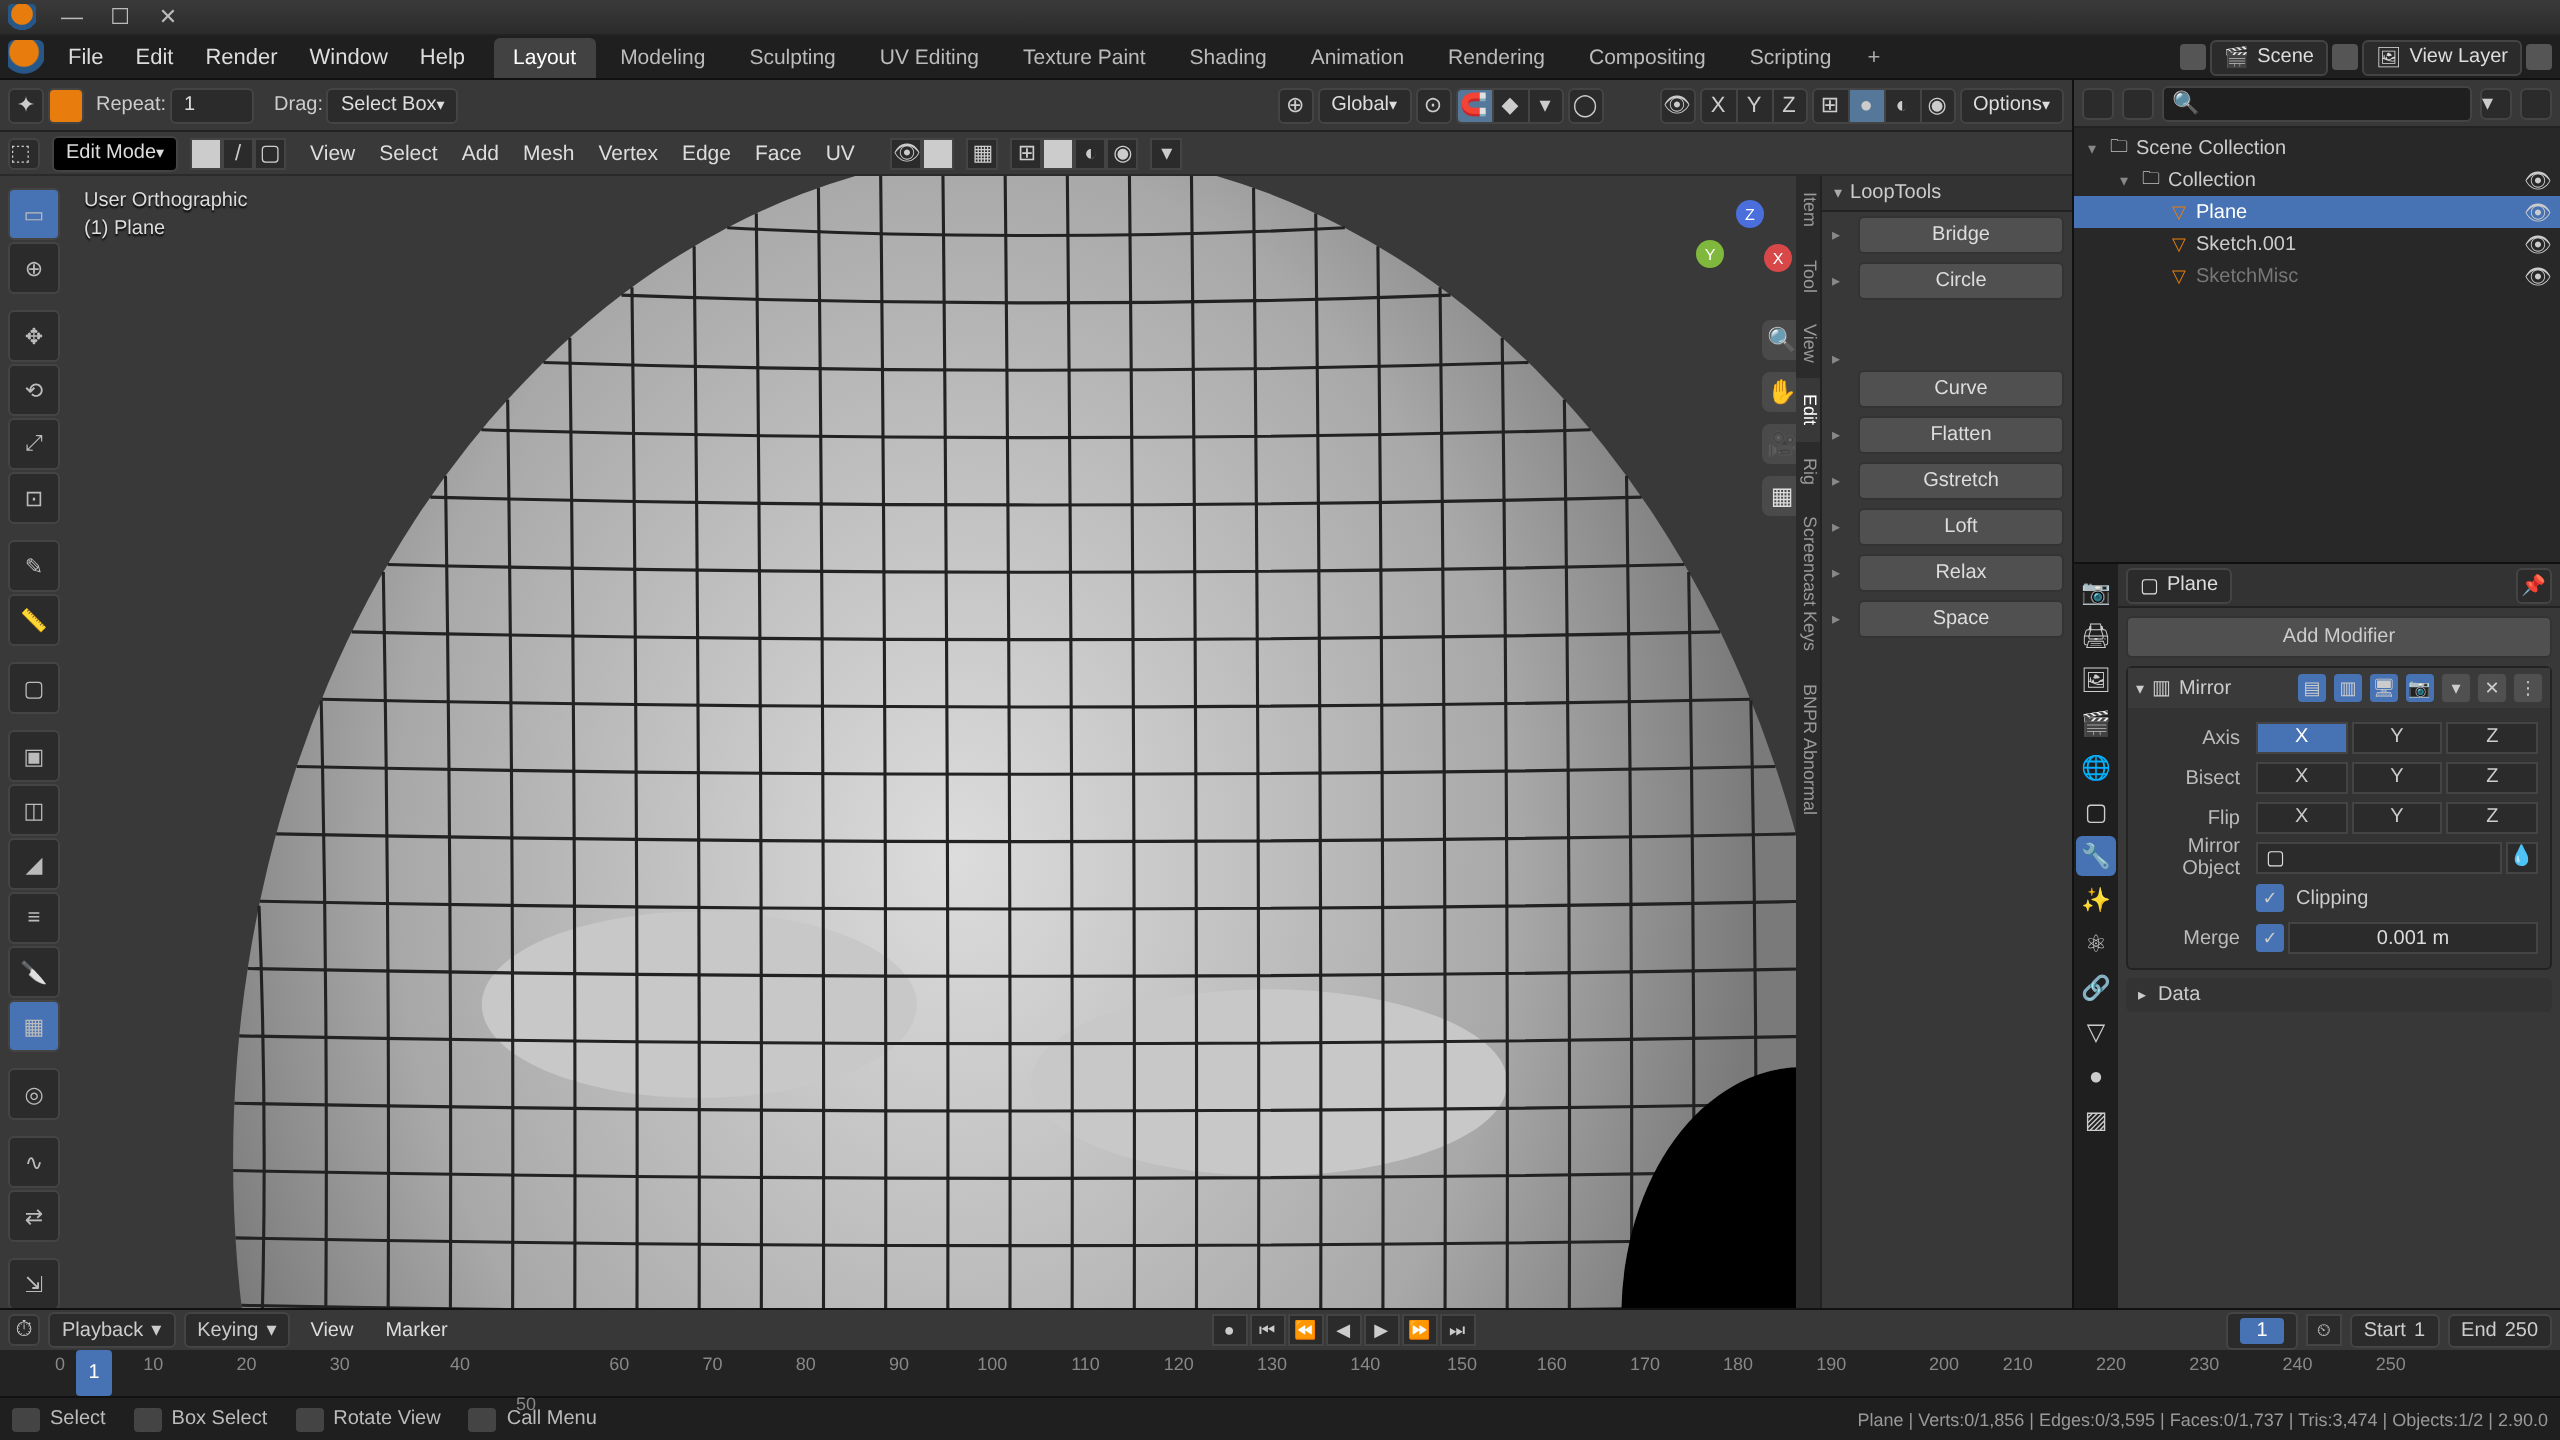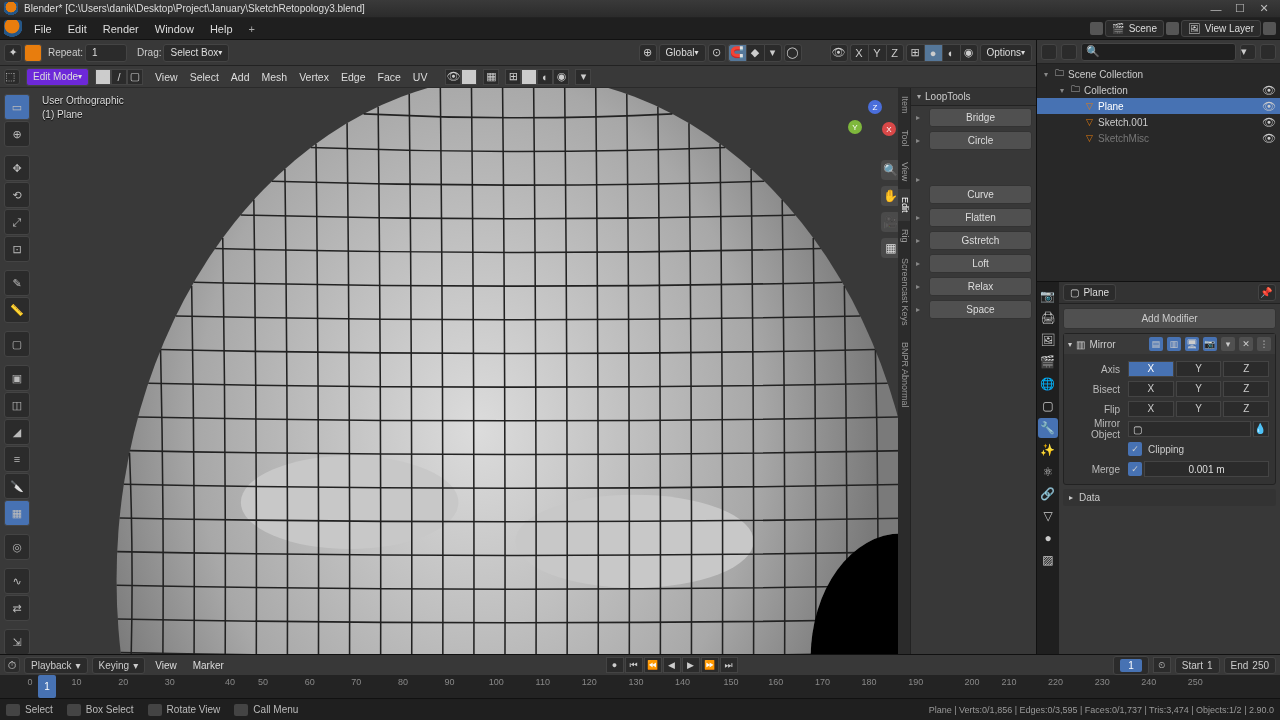--- a/index.html
+++ b/index.html
@@ -36,21 +36,21 @@
 .vphdr .icon { width: 18px; height: 18px; background: #2b2b2b; border: 1px solid #444; border-radius: 3px; display: flex; align-items: center; justify-content: center; }
 .vphdr .iconset { display: flex; }
 .vphdr .iconset .icon { border-radius: 0; border-right: none; }
 .vphdr .iconset .icon:first-child { border-radius: 3px 0 0 3px; }
 .vphdr .iconset .icon:last-child { border-radius: 0 3px 3px 0; border-right: 1px solid #444; }
 .vphdr .icon.active { background: #557799; }
 .vphdr .spacer { flex: 1; }
 
 
 .vphdr2 { height: 22px; background: #393939; display: flex; align-items: center; padding: 0 4px; gap: 6px; border-bottom: 1px solid #2a2a2a; }
-.vphdr2 .sel, .vphdr2 .txt { background: #6d28d9; border: 1px solid #444; border-radius: 3px; padding: 2px 6px; color: #ddd; font-size: 10px; height: 18px; display: flex; align-items: center; }
+.vphdr2 .sel, .vphdr2 .txt { background: #000000; border: 1px solid #444; border-radius: 3px; padding: 2px 6px; color: #ddd; font-size: 10px; height: 18px; display: flex; align-items: center; }
 .vphdr2 .menuitem { color: #ddd; font-size: 10.5px; padding: 2px 6px; cursor: pointer; }
 .vphdr2 .iconset { display: flex; }
 .vphdr2 .ico { width: 16px; height: 16px; background: #2b2b2b; border: 1px solid #444; display: flex; align-items: center; justify-content: center; }
 .vphdr2 .ico.active { background: #ccc; }
 
 
 .vpbody { flex: 1; position: relative; background: #393939; overflow: hidden; }
 .overlay-tl { position: absolute; left: 42px; top: 6px; color: #ddd; font-size: 10px; line-height: 14px; text-shadow: 0 1px 1px #000; }
 .gizmo { position: absolute; right: 134px; top: 12px; width: 56px; height: 56px; }
 .gizmo .axis { position: absolute; width: 14px; height: 14px; border-radius: 50%; font-size: 8px; display: flex; align-items: center; justify-content: center; color: #fff; }
@@ -135,33 +135,44 @@
 .statusbar .spacer { flex: 1; }
 .statusbar .stats { font-size: 9px; color: #999; }
 
 svg.head path { fill: none; stroke: #222; stroke-width: 0.6; }
 </style>
 </head>
 <body>
 
 <div class="titlebar">
   <div class="logo"></div>
-  <div class="title">Blender* [C:\Users\danik\Desktop\Project\January\SketchRetopology3.blend]</div>
   <div class="winbtn">—</div>
   <div class="winbtn">☐</div>
   <div class="winbtn">✕</div>
 </div>
 
 <div class="topmenu">
   <div class="blenderbtn"></div>
   <div class="item">File</div>
   <div class="item">Edit</div>
   <div class="item">Render</div>
   <div class="item">Window</div>
   <div class="item">Help</div>
+  <div class="tabs" id="wstabs">
+      <div class="tab active">Layout</div>
+      <div class="tab">Modeling</div>
+      <div class="tab">Sculpting</div>
+      <div class="tab">UV Editing</div>
+      <div class="tab">Texture Paint</div>
+      <div class="tab">Shading</div>
+      <div class="tab">Animation</div>
+      <div class="tab">Rendering</div>
+      <div class="tab">Compositing</div>
+      <div class="tab">Scripting</div>
+    </div>
   <div class="plus">+</div>
   <div class="spacer"></div>
   <div class="ricon"></div>
   <div class="rfield">
       <span>🎬</span>
       <span>Scene</span>
     </div>
   <div class="ricon"></div>
   <div class="rfield">
       <span>🖼</span>
@@ -604,21 +615,21 @@
   </div>
   <div class="tlruler" id="ruler">
     <div class="cursor">
         <span>1</span>
       </div>
   <div class="tick" style="left: 30px;">0</div>
       <div class="tick" style="left: 76.6154px;">10</div>
       <div class="tick" style="left: 123.231px;">20</div>
       <div class="tick" style="left: 169.846px;">30</div>
       <div class="tick" style="left: 230px;">40</div>
-      <div class="tick" style="left: 263.077px;">50</div>
+      <div class="tick" style="left: 263.077px; margin-top: 20px;">50</div>
       <div class="tick" style="left: 309.692px;">60</div>
       <div class="tick" style="left: 356.308px;">70</div>
       <div class="tick" style="left: 402.923px;">80</div>
       <div class="tick" style="left: 449.538px;">90</div>
       <div class="tick" style="left: 496.154px;">100</div>
       <div class="tick" style="left: 542.769px;">110</div>
       <div class="tick" style="left: 589.385px;">120</div>
       <div class="tick" style="left: 636px;">130</div>
       <div class="tick" style="left: 682.615px;">140</div>
       <div class="tick" style="left: 731px;">150</div>

